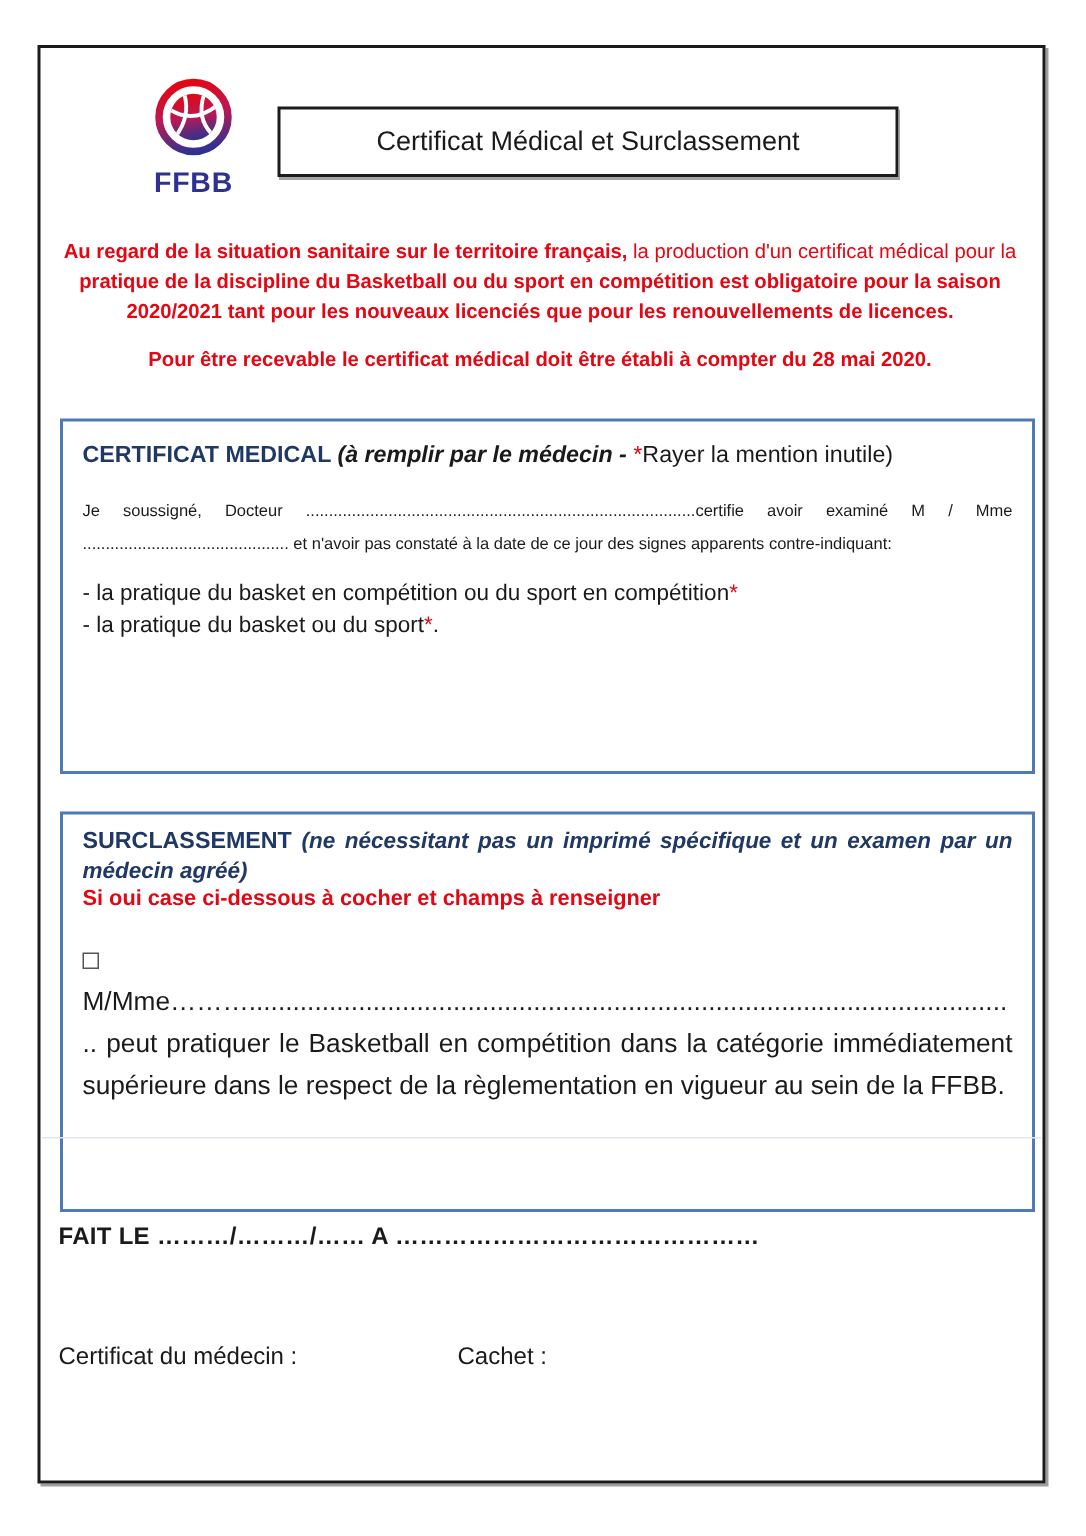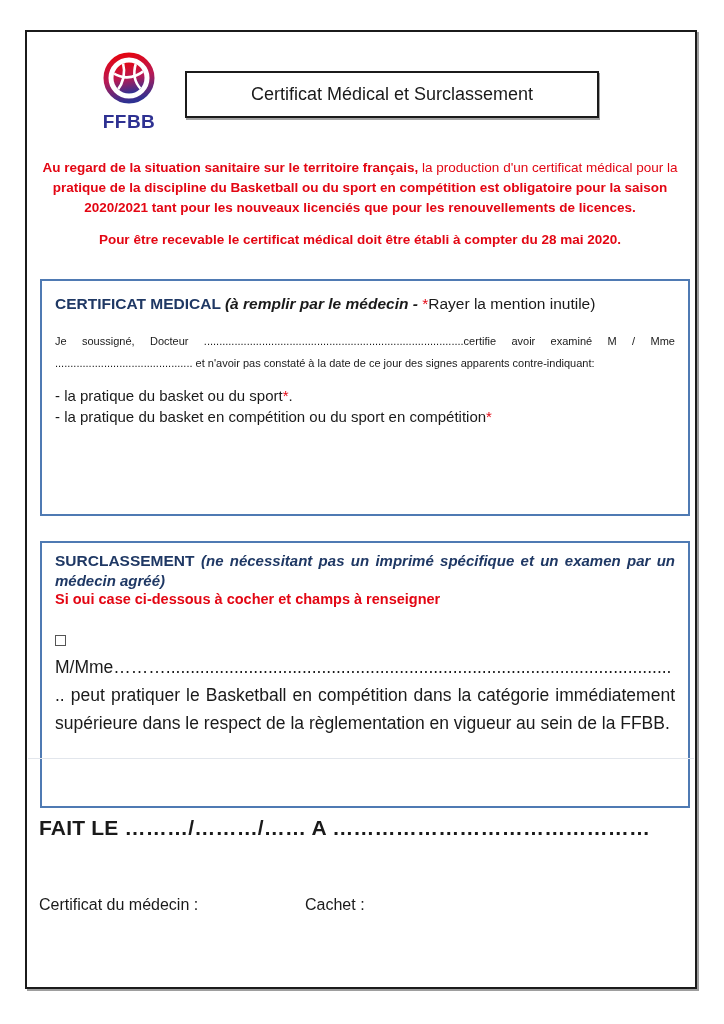--- a/index.html
+++ b/index.html
@@ -62,21 +62,21 @@
   .sur-heading .note{font-size:15px;font-style:italic;}
   .sur-instruction{color:var(--red);font-weight:bold;font-size:14.5px;line-height:19px;}
   .sur-body{margin-top:16px;font-size:17.5px;line-height:28px;text-align:justify;word-break:break-word;}
   .checkbox{
     display:inline-block;width:11px;height:11px;border:1px solid #555;
     margin-right:6px;vertical-align:baseline;transform:translateY(1px);
   }
 
   .divider{position:absolute;left:1px;top:726px;width:666px;border-top:1px solid #e2e6ec;}
 
-  .fait-le{position:absolute;left:12px;top:784px;font-size:21px;font-weight:bold;letter-spacing:.2px;}
+  .fait-le{position:absolute;left:12px;top:784px;font-size:16px;font-weight:bold;letter-spacing:.2px;}
   .signature-row{position:absolute;left:12px;top:864px;width:620px;font-size:16px;}
   .cachet-label{position:absolute;left:243px;top:0;margin-left:23px;}
 </style>
 </head>
 <body>
 
 <div class="page-frame">
 
   <div class="logo">
     <svg width="54" height="54" viewBox="0 0 54 54">
@@ -109,22 +109,22 @@
     <p><span>Au regard de la situation sanitaire sur le territoire français, </span><span class="light">la production d'un certificat médical pour la </span><span>pratique de la discipline du Basketball ou du sport en compétition est obligatoire pour la saison 2020/2021 tant pour les nouveaux licenciés que pour les renouvellements de licences.</span></p>
     <p class="deadline">Pour être recevable le certificat médical doit être établi à compter du 28 mai 2020.</p>
   </div>
 
   <div class="blue-box box-medical">
     <div class="box-heading">
       <span class="navy-bold">CERTIFICAT MEDICAL </span><span class="bold-italic">(à remplir par le médecin - </span><span class="red-star">*</span><span>Rayer la mention inutile)</span>
     </div>
     <p class="med-body">Je soussigné, Docteur .....................................................................................certifie avoir examiné M / Mme ............................................. et n'avoir pas constaté à la date de ce jour des signes apparents contre-indiquant:</p>
     <div class="med-items">
+      <div><span>- la pratique du basket en compétition ou du sport en compétition</span><span class="red-star">*</span><span></span></div>
       <div><span>- la pratique du basket ou du sport</span><span class="red-star">*</span><span>.</span></div>
-      <div><span>- la pratique du basket en compétition ou du sport en compétition</span><span class="red-star">*</span><span></span></div>
     </div>
   </div>
 
   <div class="blue-box box-surclassement">
     <div class="sur-heading">
       <span>SURCLASSEMENT </span><span class="note">(ne nécessitant pas un imprimé spécifique et un examen par un médecin agréé)</span>
     </div>
     <div class="sur-instruction">Si oui case ci-dessous à cocher et champs à renseigner</div>
     <p class="sur-body"><span class="checkbox"></span><span>M/Mme……….......................................................................................................... peut pratiquer le Basketball en compétition dans la catégorie immédiatement supérieure dans le respect de la règlementation en vigueur au sein de la FFBB.</span></p>
   </div>

